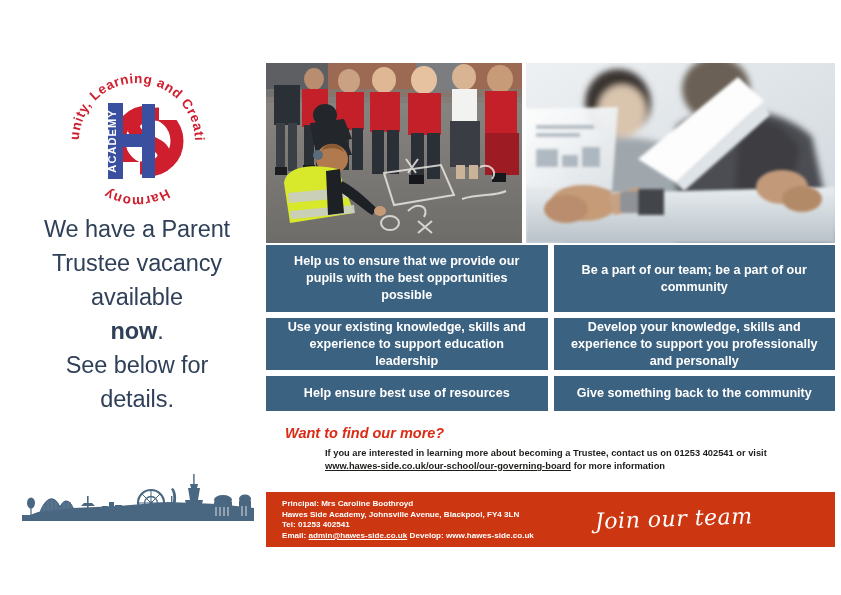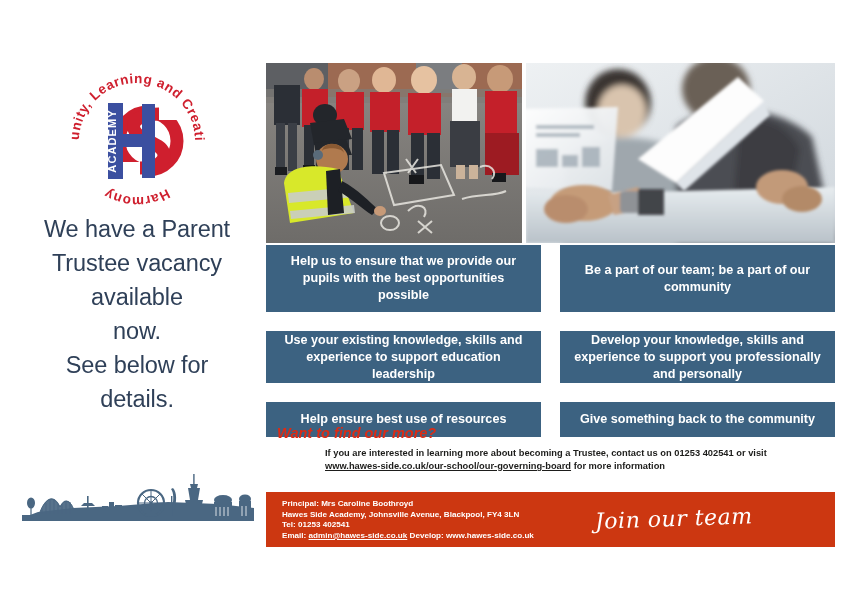--- a/index.html
+++ b/index.html
@@ -42,21 +42,21 @@
     top: 212px;
     width: 250px;
     text-align: center;
     color: #2f4058;
     font-size: 23.5px;
     line-height: 34px;
     font-weight: 400;
     letter-spacing: -0.1px;
   }
   #headline .hl-line { display: block; white-space: nowrap; }
-  #headline .hl-strong { font-weight: 400; margin-top: 26px; }
+  #headline .hl-strong { font-weight: 700; margin-top: 26px; }
 
   
   #skyline-block {
     position: absolute;
     left: 18px;
     top: 452px;
     width: 240px;
     height: 72px;
   }
   #skyline-svg { display: block; width: 240px; height: 72px; }
@@ -89,21 +89,21 @@
   .photo svg { display: block; width: 100%; height: 100%; }
 
   
   #benefits-grid {
     position: absolute;
     left: 0;
     top: 245px;
     width: 569px;
     display: grid;
     grid-template-columns: 1fr 1fr;
-    gap: 19px;
+    gap: 6px;
     background: #ffffff;
   }
   .benefit-cell {
     background: #3c6281;
     color: #ffffff;
     font-size: 12.6px;
     line-height: 17px;
     font-weight: 700;
     text-align: center;
     display: flex;
@@ -123,20 +123,21 @@
     top: 424px;
     width: 558px;
   }
   #findout-heading {
     color: #dc2b15;
     font-size: 14.5px;
     font-weight: 700;
     font-style: italic;
     line-height: 18px;
     margin-bottom: 5px;
+    margin-left: 8px;
   }
   .findout-line {
     color: #1d1d1b;
     font-size: 9.3px;
     line-height: 13px;
     font-weight: 600;
     padding-left: 48px;
   }
   .findout-url {
     text-decoration: underline;

